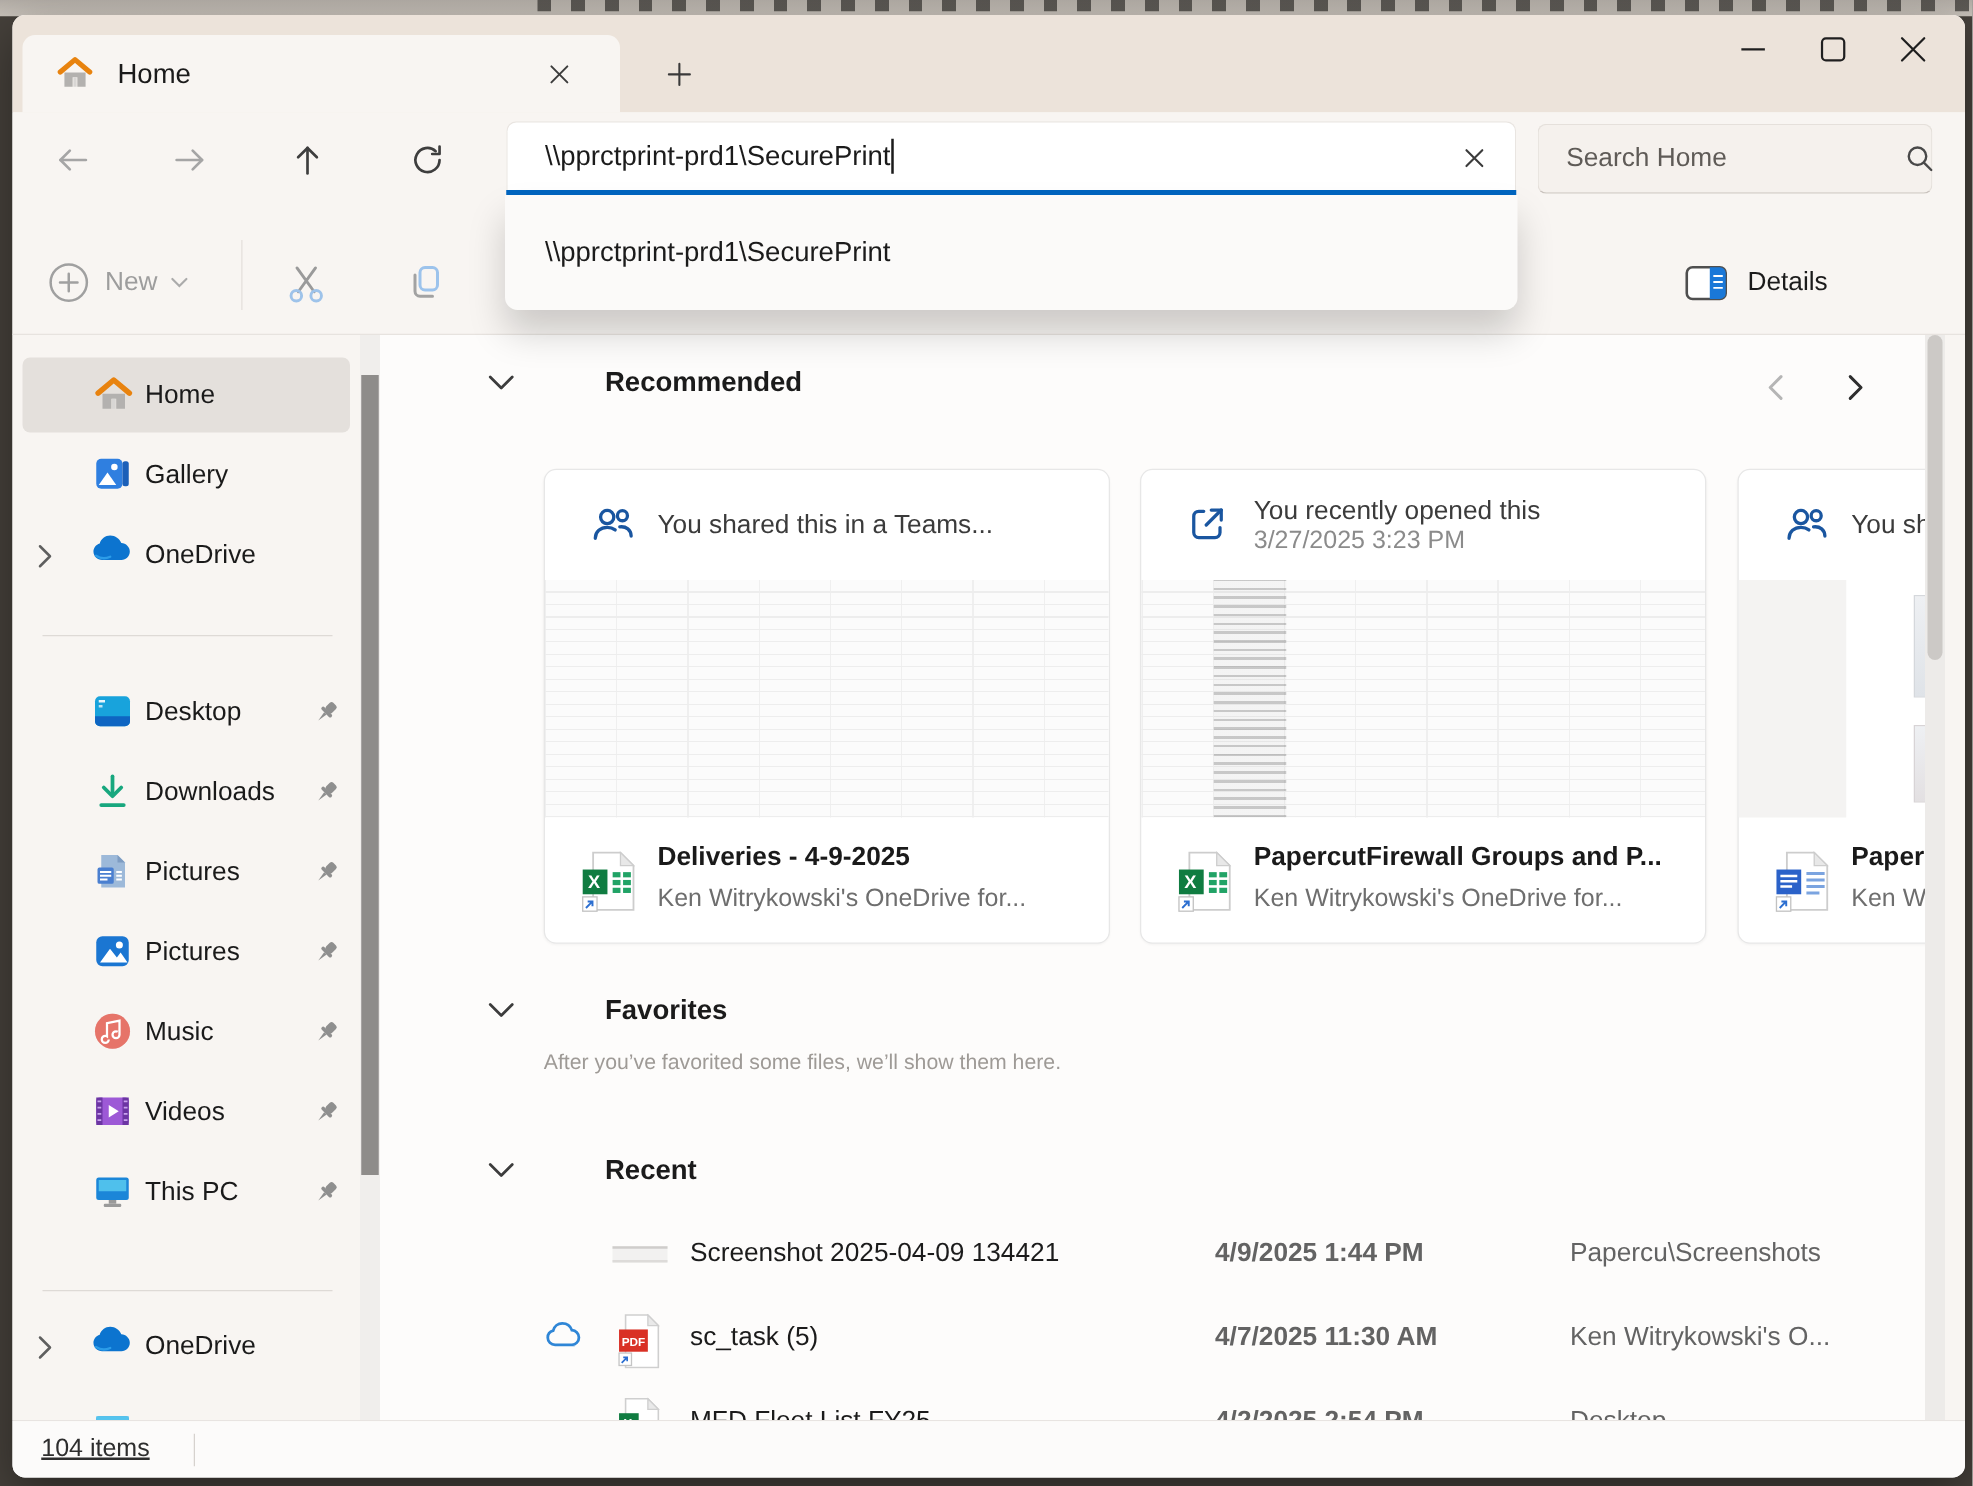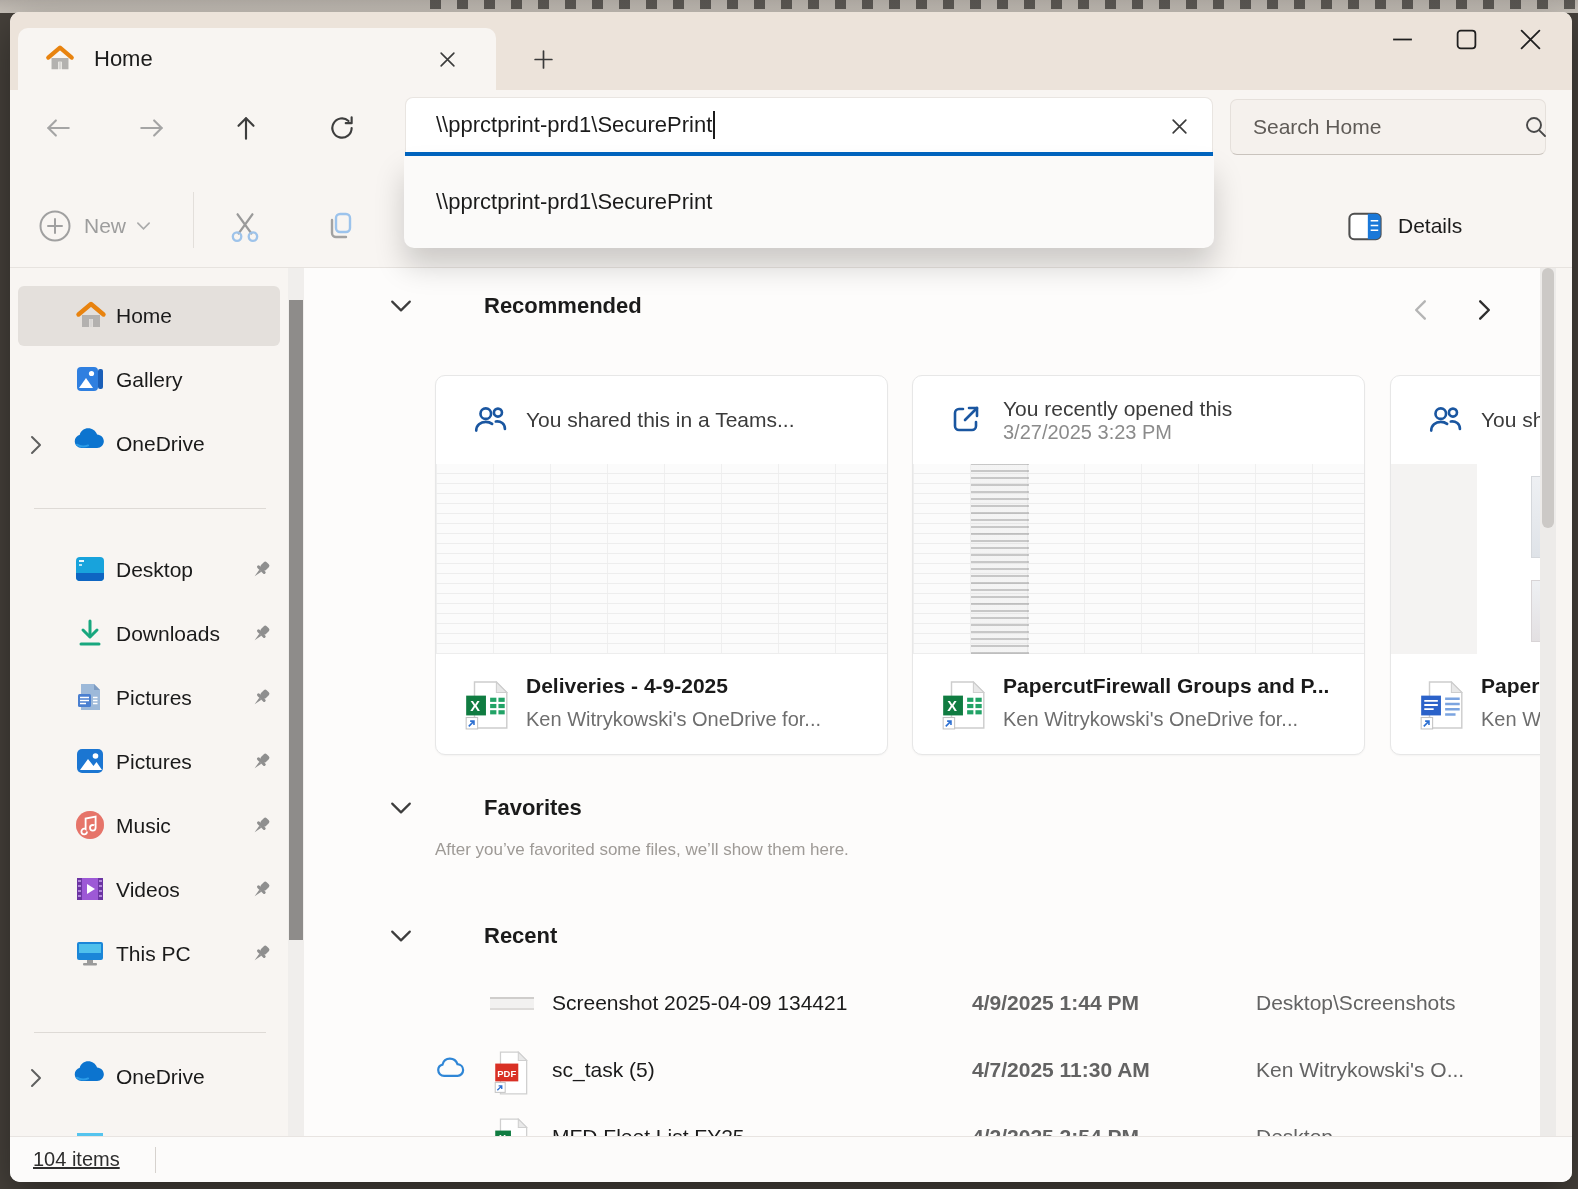--- a/index.html
+++ b/index.html
@@ -659,21 +659,21 @@
         <svg class="section-chevron" viewBox="0 0 20 12">
             <path d="M2 2l8 8 8-8" fill="none" stroke="#3d3d3d" stroke-width="2" stroke-linecap="round" stroke-linejoin="round"></path>
           </svg>
         <span class="section-title">Recent</span>
       </div>
 
       <div class="recent-row" style="top:703px">
         <span class="row-thumb"></span>
         <span class="row-name">Screenshot 2025-04-09 134421</span>
         <span class="row-date">4/9/2025 1:44 PM</span>
-        <span class="row-loc">Desktop\Screenshots</span>
+        <span class="row-loc">Papercu\Screenshots</span>
       </div>
 
       <div class="recent-row" style="top:770px">
         <span class="row-cloud">
           <svg viewBox="0 0 28 21" width="31" height="24" fill="none" stroke="#2f86d6" stroke-width="2">
             <path d="M21.5 18.5H7.3C4.4 18.5 2 16.2 2 13.3c0-2.4 1.6-4.4 3.9-5C6.7 5.1 9.4 3 12.5 3c3.2 0 5.9 2 6.9 4.9 2.9.2 5.1 2.5 5.1 5.3 0 2.9-2.3 5.3-5 5.3z"></path>
           </svg>
         </span>
         <span class="row-file-icon">
           <svg viewBox="0 0 34 42" width="36" height="44">

